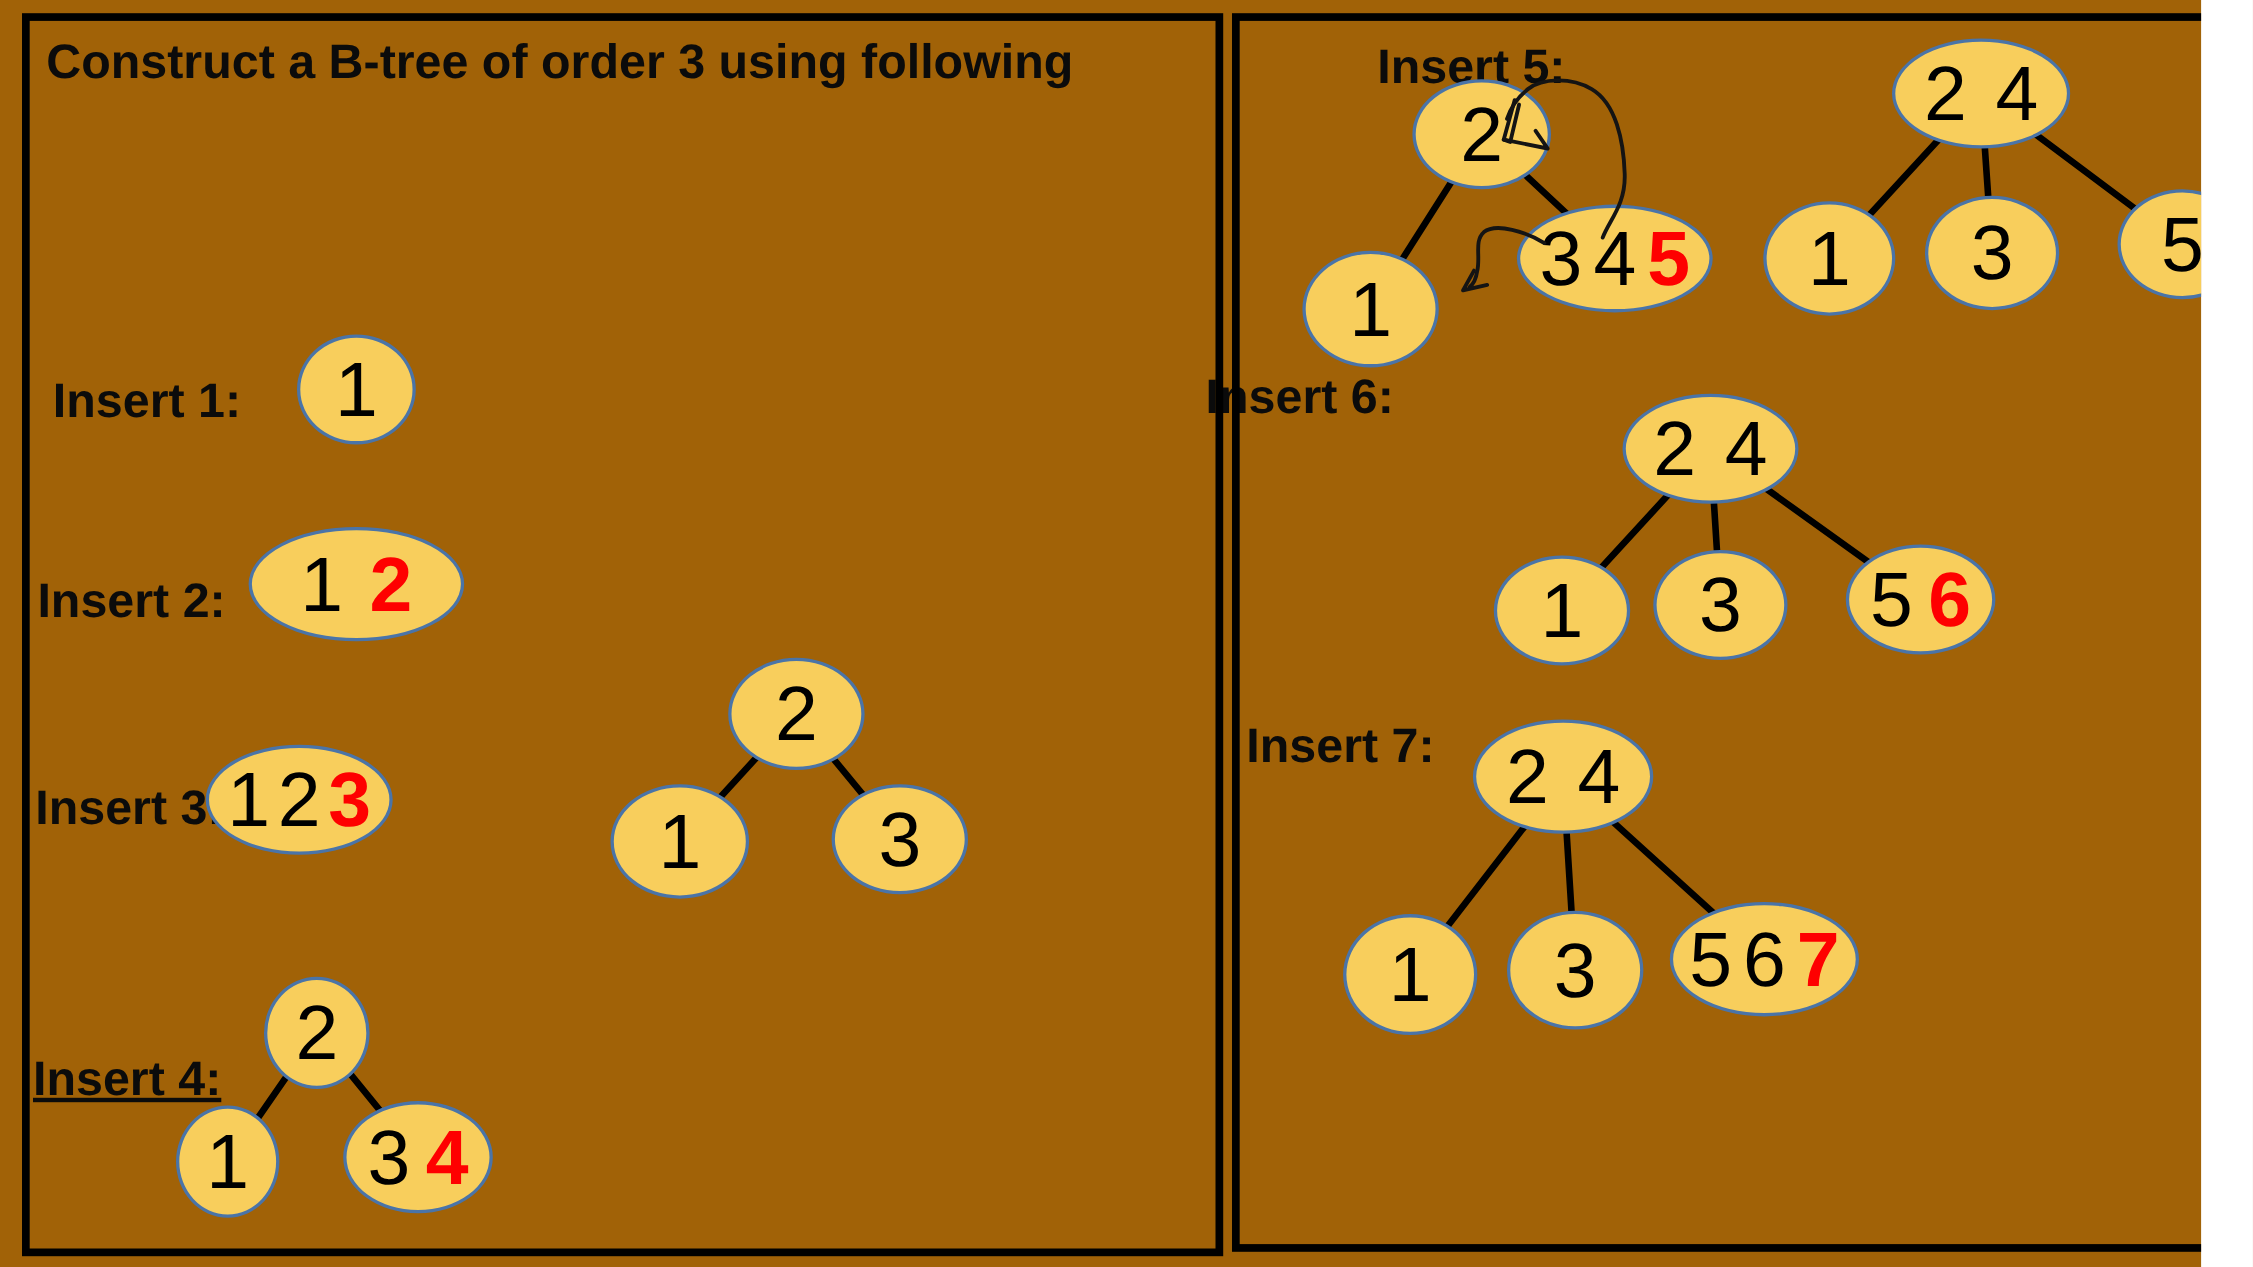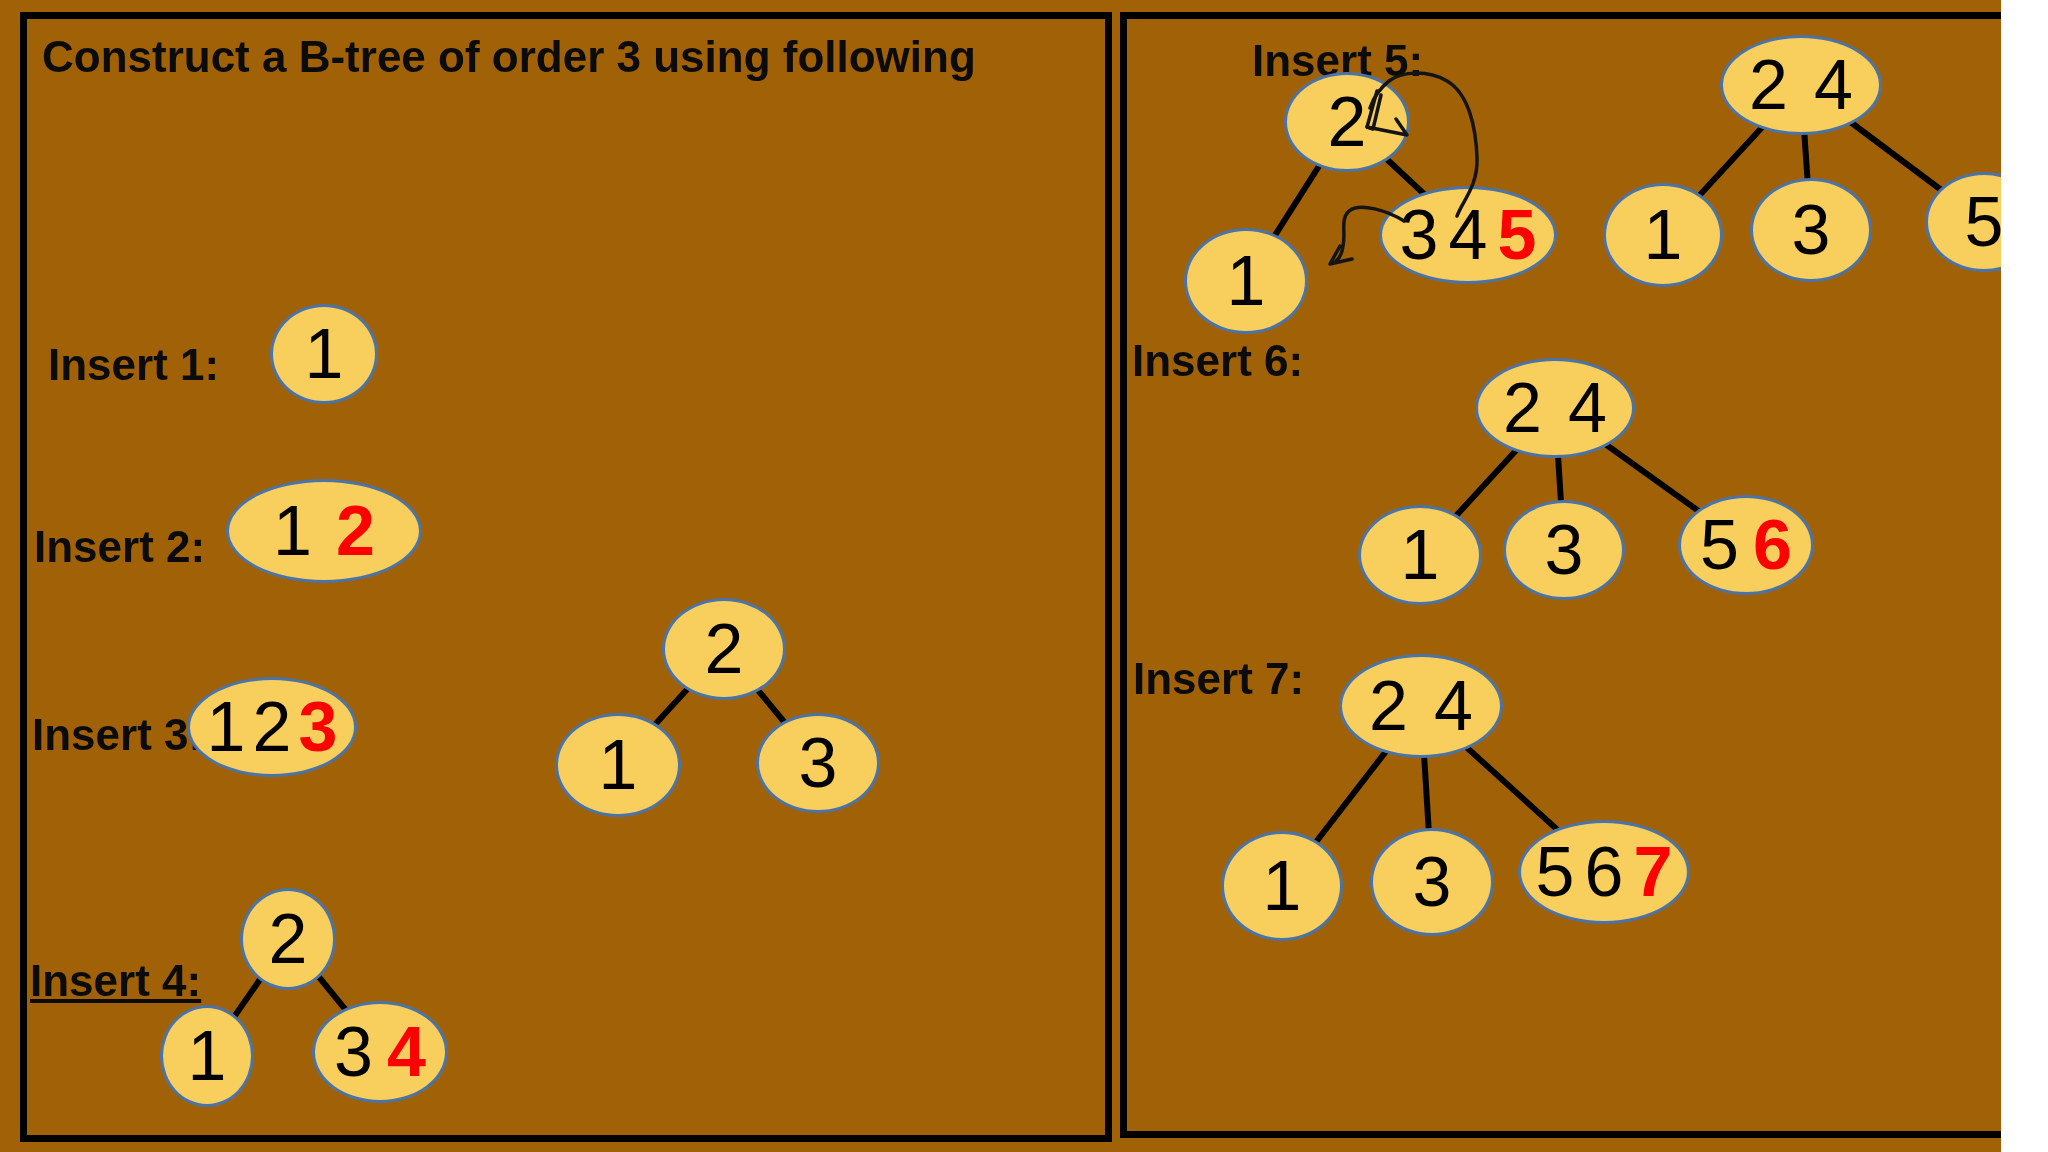--- a/index.html
+++ b/index.html
@@ -158,21 +158,21 @@
     </div>
     <div class="tree-node" style="left: 1603px; top: 183px; width: 120px; height: 104px; gap: 0px;">
       <span class="val">1</span>
     </div>
     <div class="tree-node" style="left: 1750px; top: 178px; width: 122px; height: 104px; gap: 0px;">
       <span class="val">3</span>
     </div>
     <div class="tree-node" style="left: 1925px; top: 172px; width: 118px; height: 100px; gap: 0px;">
       <span class="val">5</span>
     </div>
-    <div class="step-label" style="left: 1132px; top: 336px;">Insert 6:</div>
+    <div class="step-label" style="left: 1096px; top: 336px;">Insert 6:</div>
     <div class="tree-node" style="left: 1475px; top: 358px; width: 160px; height: 100px; gap: 26px;">
       <span class="val">2</span>
       <span class="val">4</span>
     </div>
     <div class="tree-node" style="left: 1358px; top: 505px; width: 124px; height: 100px; gap: 0px;">
       <span class="val">1</span>
     </div>
     <div class="tree-node" style="left: 1503px; top: 500px; width: 122px; height: 100px; gap: 0px;">
       <span class="val">3</span>
     </div>

